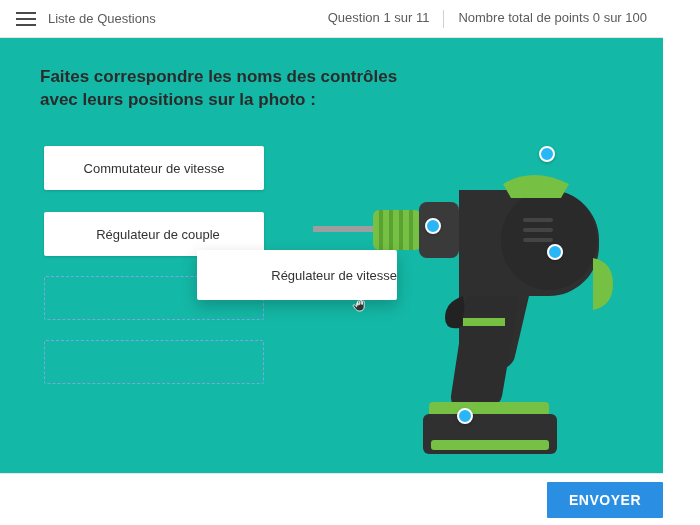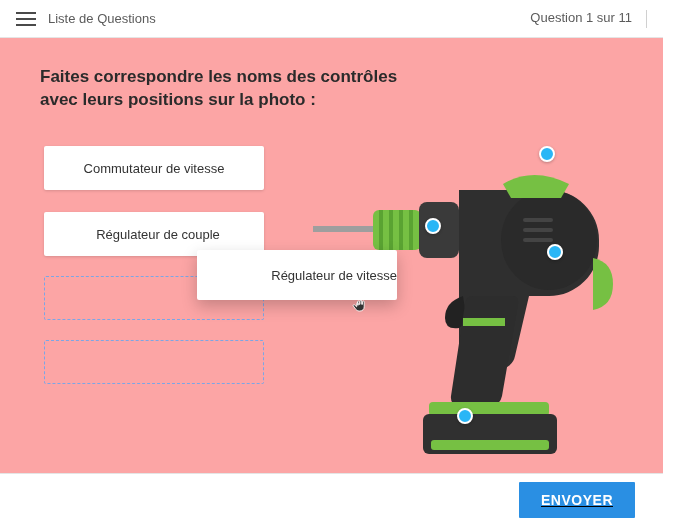--- a/index.html
+++ b/index.html
@@ -9,21 +9,21 @@
     height: 38px; display: flex; align-items: center; padding: 0 16px;
     border-bottom: 1px solid #e5e5e5; color: #5b5b5b; font-size: 13px;
   }
   .hamburger { width: 20px; height: 14px; display: flex; flex-direction: column; justify-content: space-between; margin-right: 12px; cursor: pointer; }
   .hamburger span { display: block; height: 2px; background: #4a4a4a; width: 100%; }
   .topbar-title { flex: 0 0 auto; }
   .topbar-spacer { flex: 1; }
   .topbar-right { display: flex; align-items: flex-start; gap: 14px; }
   .vdiv { width: 1px; height: 18px; background: #d0d0d0; }
   .stage {
-    flex: 1; background: #fca5a5; position: relative; overflow: hidden; text-decoration: underline;
+    flex: 1; background: #14b8a6; position: relative; overflow: hidden; text-decoration: underline;
   }
   .prompt {
     position: absolute; left: 40px; top: 28px; font-size: 17px; font-weight: 700;
     color: #2b2b2b; line-height: 1.35; max-width: 400px;
   }
   .card {
     position: absolute; background: #fff; border-radius: 2px;
     box-shadow: 0 1px 3px rgba(0,0,0,.15);
     display: flex; align-items: center; justify-content: center;
     font-size: 13px; color: #333;
@@ -42,21 +42,21 @@
   }
   .hotspot {
     position: absolute; width: 16px; height: 16px; border-radius: 50%;
     background: #29b6f6; border: 2.5px solid #fff; box-shadow: 0 1px 3px rgba(0,0,0,.25);
   }
   .cursor-grab {
     position: absolute; width: 20px; height: 20px; z-index: 6;
   }
   .footer {
     height: 52px; display: flex; align-items: center; justify-content: flex-end;
-    padding: 0 28px; border-top: 1px solid #e5e5e5; background: #fff; text-decoration: underline;
+    padding: 0 0; border-top: 1px solid #e5e5e5; background: #fff;
   }
   .submit-btn {
     background: #2a8fe3; color: #fff; font-weight: 700; font-size: 14px;
     letter-spacing: .5px; border: none; padding: 10px 22px; cursor: pointer;
     border-radius: 1px;
   }
 </style>
 </head>
 <body>
 
@@ -66,20 +66,21 @@
     <div class="hamburger">
       <span></span>
         <span></span>
         <span></span>
     </div>
     <div class="topbar-title">Liste de Questions</div>
     <div class="topbar-spacer"></div>
     <div class="topbar-right">
       <div>Question 1 sur 11</div>
       <div class="vdiv"></div>
+      <div>Nombre total de points 0 sur 100</div>
     </div>
   </div>
 
   <div class="stage">
 
     <div class="prompt">
       <div>Faites correspondre les noms des contrôles</div>
       <div>avec leurs positions sur la photo :</div>
     </div>
 

